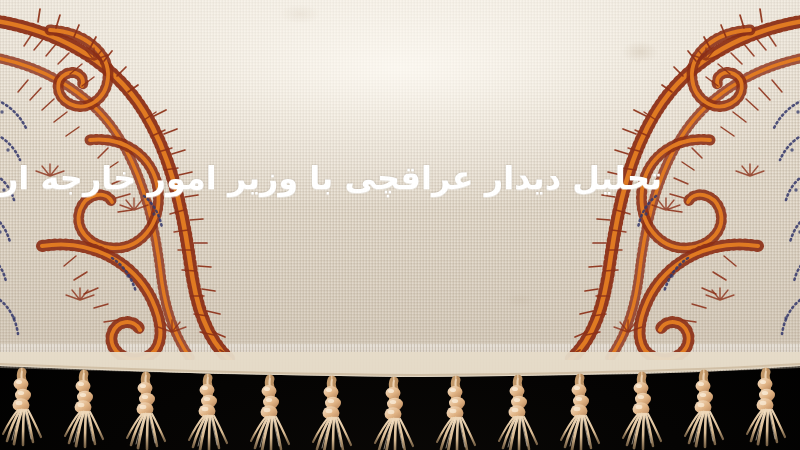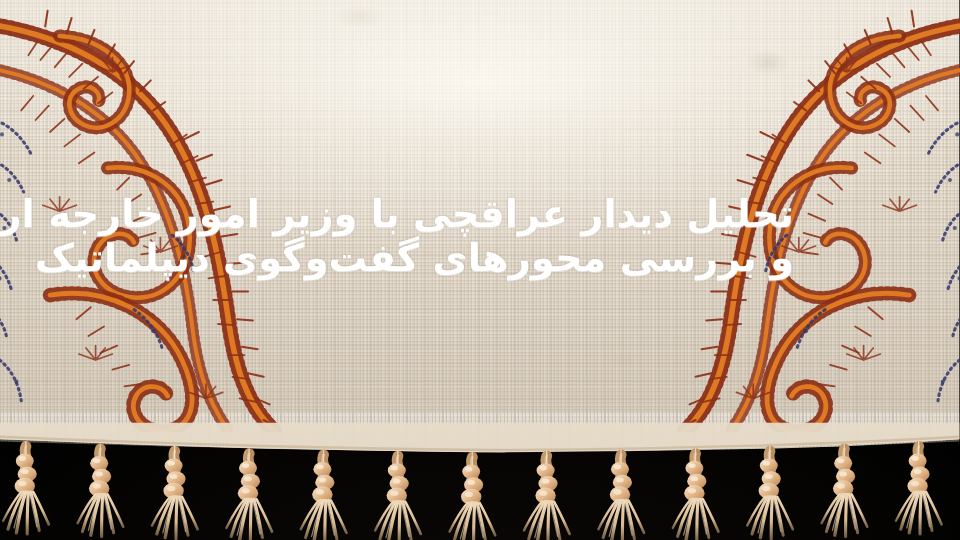--- a/index.html
+++ b/index.html
@@ -233,21 +233,20 @@
                    M208,289 L221,291 M213,311 L226,314 M219,332 L231,337 M226,350 L237,356"></path>
           <path d="M44,22 L46,9 M62,28 L66,15 M80,37 L85,25 M96,48 L102,37
                    M110,61 L118,51 M123,76 L132,67 M134,92 L144,85"></path>
         </g>
       </g>
     </svg>
   </div>
 
   <div class="headline">
     <span class="ln">تحلیل دیدار عراقچی با وزیر امور خارجه اریتره</span>
-    <span class="ln">و بررسی محورهای گفت‌وگوی دیپلماتیک</span>
   </div>
 
   <div class="fringe">
     <svg viewBox="0 0 800 98" preserveAspectRatio="none" aria-hidden="true">
       <defs>
         <linearGradient id="cordG" x1="0" y1="0" x2="1" y2="0">
           <stop offset="0%" stop-color="#c39a6c"></stop>
           <stop offset="35%" stop-color="#f2dcc0"></stop>
           <stop offset="70%" stop-color="#e0b88a"></stop>
           <stop offset="100%" stop-color="#b98e60"></stop>

